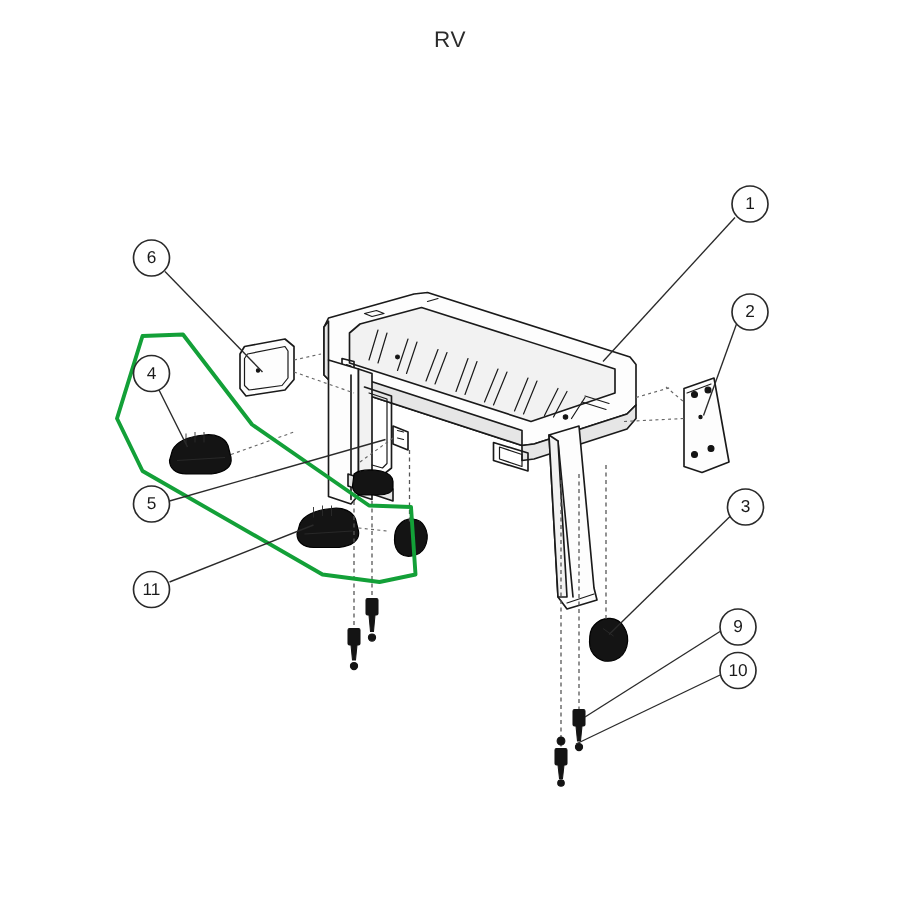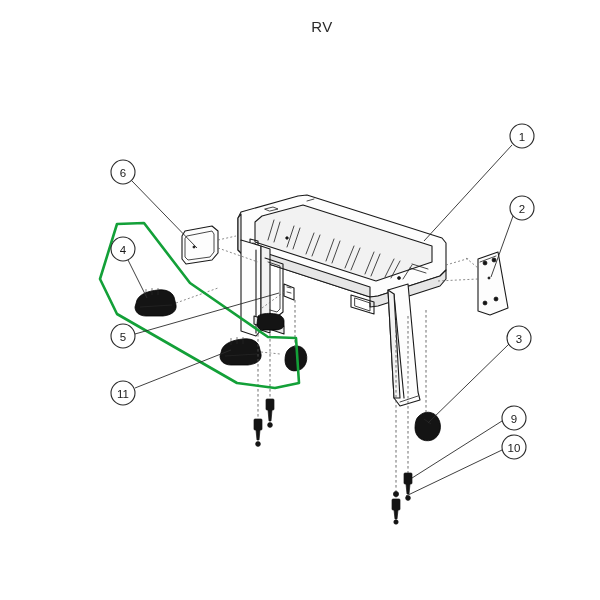--- a/index.html
+++ b/index.html
@@ -4,21 +4,21 @@
 <title>RV</title>
 <style>
   html,body{margin:0;padding:0;}
   body{
     width:600px;height:600px;
     background:#ffffff;
     font-family:"Liberation Sans", sans-serif;
     overflow:hidden;
     position:relative;
   }
-  #stage{position:relative;width:508px;height:600px;margin-left:22px;}
+  #stage{position:relative;width:508px;height:600px;}
   #title{
     position:absolute;left:0;top:18px;width:600px;
     text-align:center;
     font-size:15px;color:#2b2b2b;
     letter-spacing:0.4px;
     font-family:"Liberation Sans", sans-serif;
   }
   svg#dwg{position:absolute;left:0;top:0;width:600px;height:600px;}
   .ln{fill:none;stroke:#1a1a1a;stroke-width:1.1;stroke-linejoin:round;stroke-linecap:round;}
   .ln-thin{fill:none;stroke:#1a1a1a;stroke-width:0.8;stroke-linejoin:round;stroke-linecap:round;}

